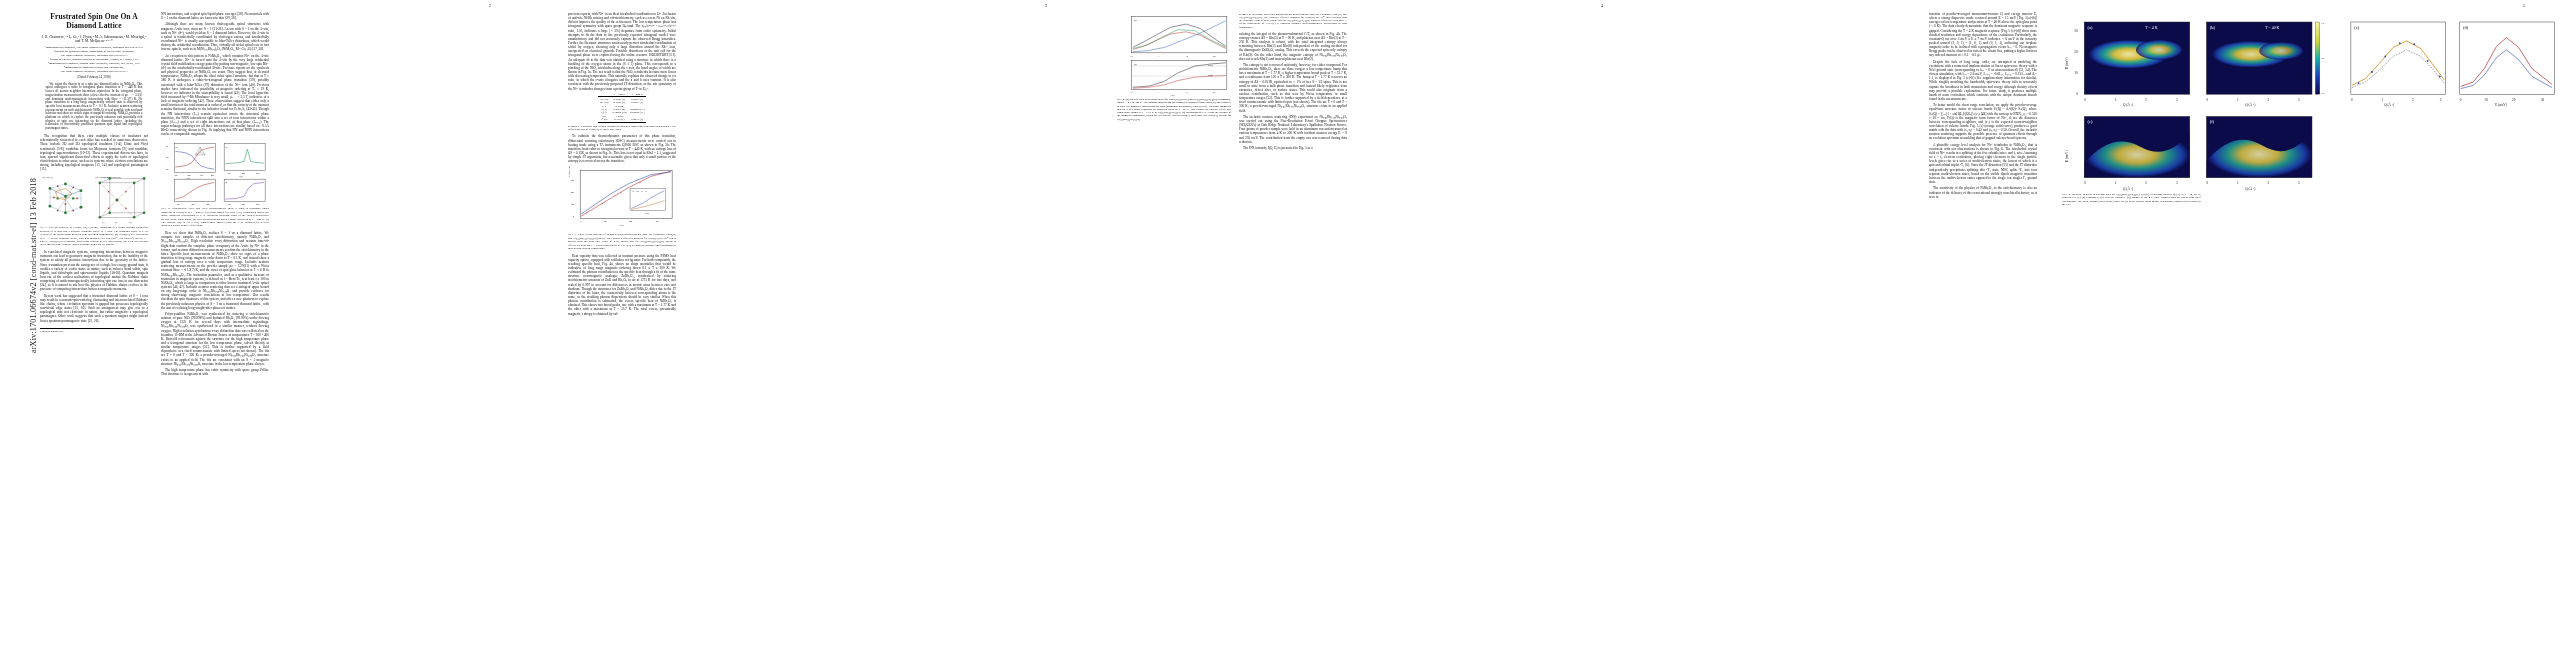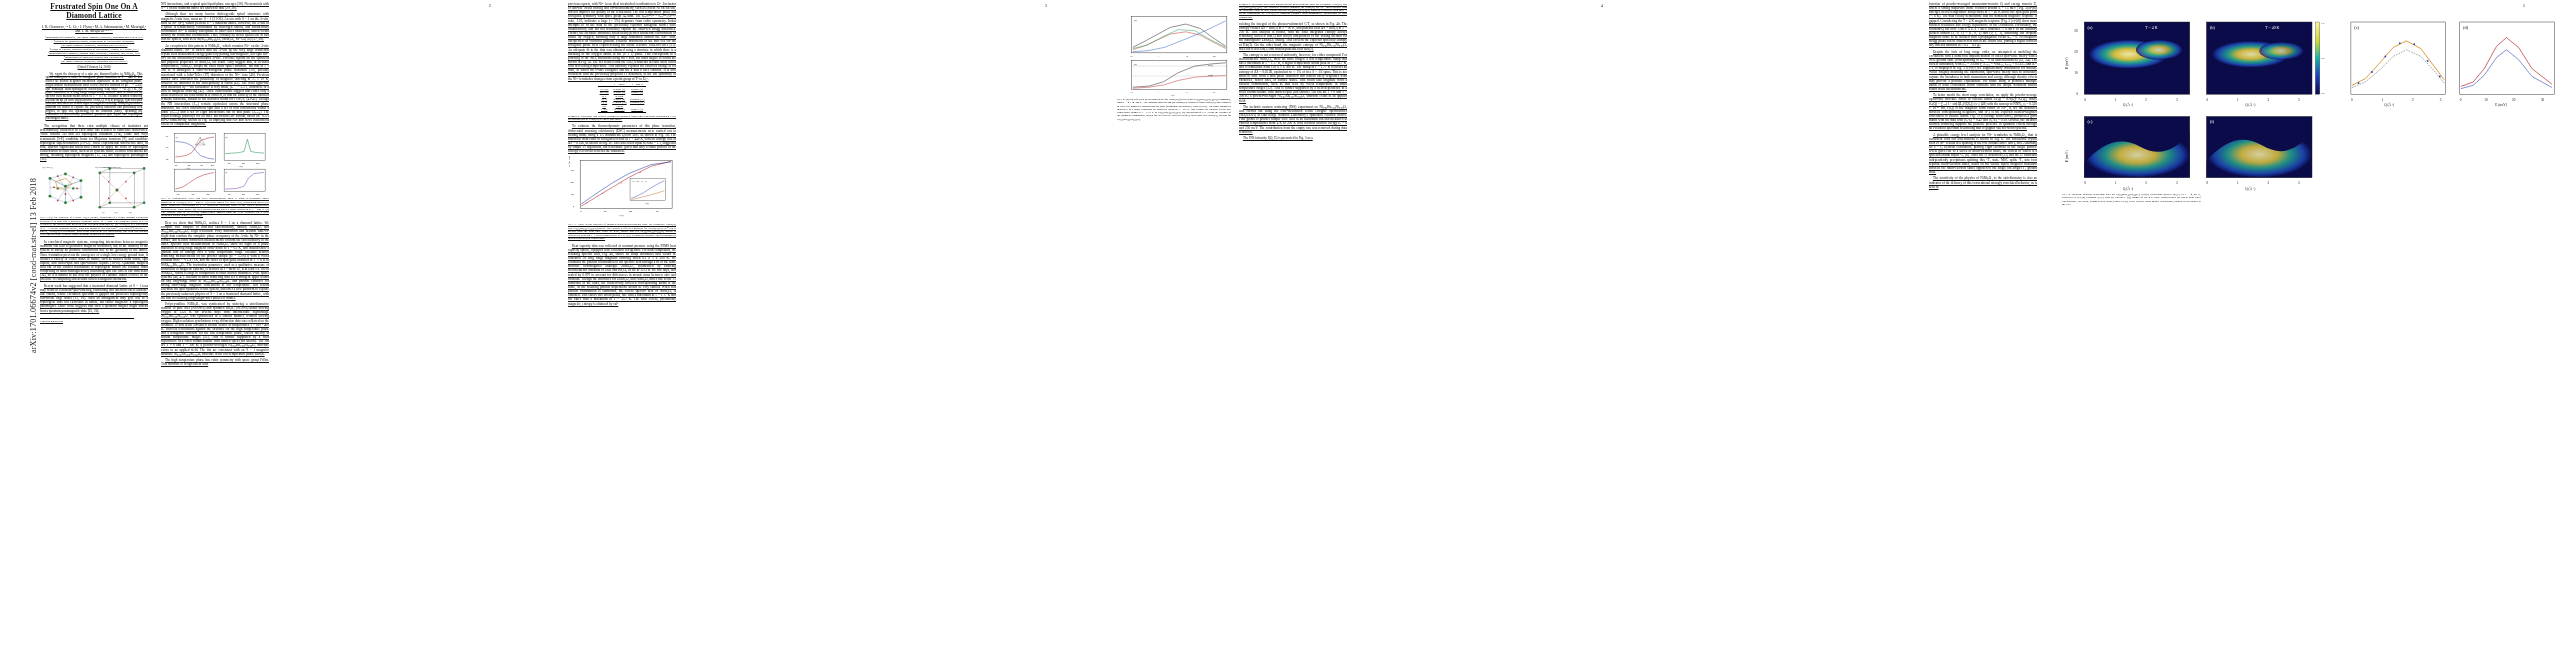--- a/index.html
+++ b/index.html
@@ -16,26 +16,25 @@
     width:233px;
     transform:rotate(-90deg);
     font-family:"Liberation Serif", serif;
     font-size:8.3px;
     color:#222;
     text-align:center;
     letter-spacing:0.1px;
   }
   .col{
     position:absolute;
-    top:2px;
+    top:12px;
     font-size:3.4px;
     line-height:1.22;
     color:#111;
     text-align:justify;
-    text-decoration:underline;
   }
   .col p{margin:0 0 2.2px 0;text-indent:3.9px;}
   .col p.noind{text-indent:0;}
   .pagenum{
     position:absolute;
     font-size:3.9px;
     color:#111;
     top:4.4px;
   }
   .title{

